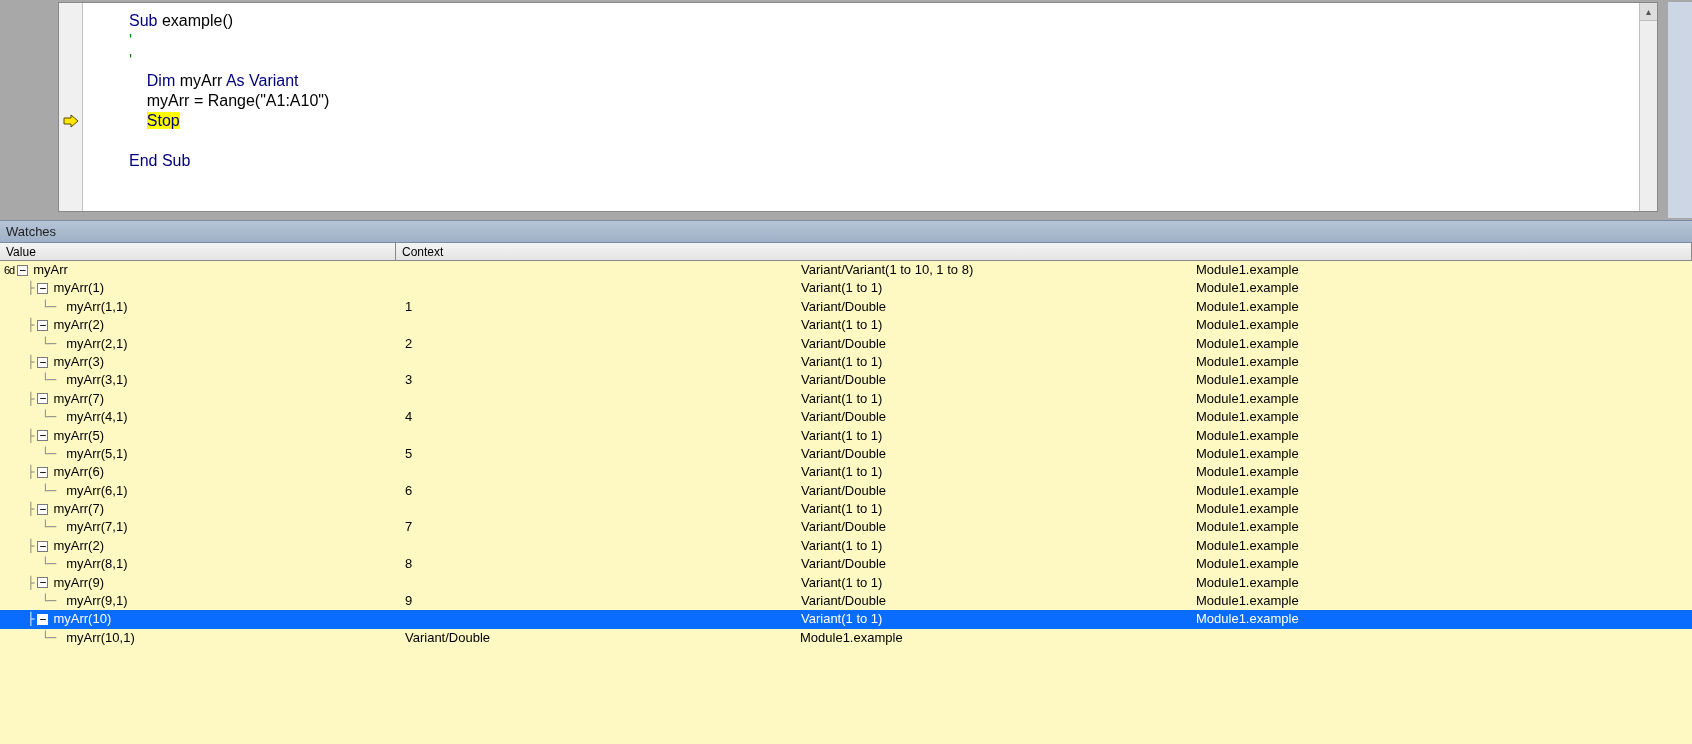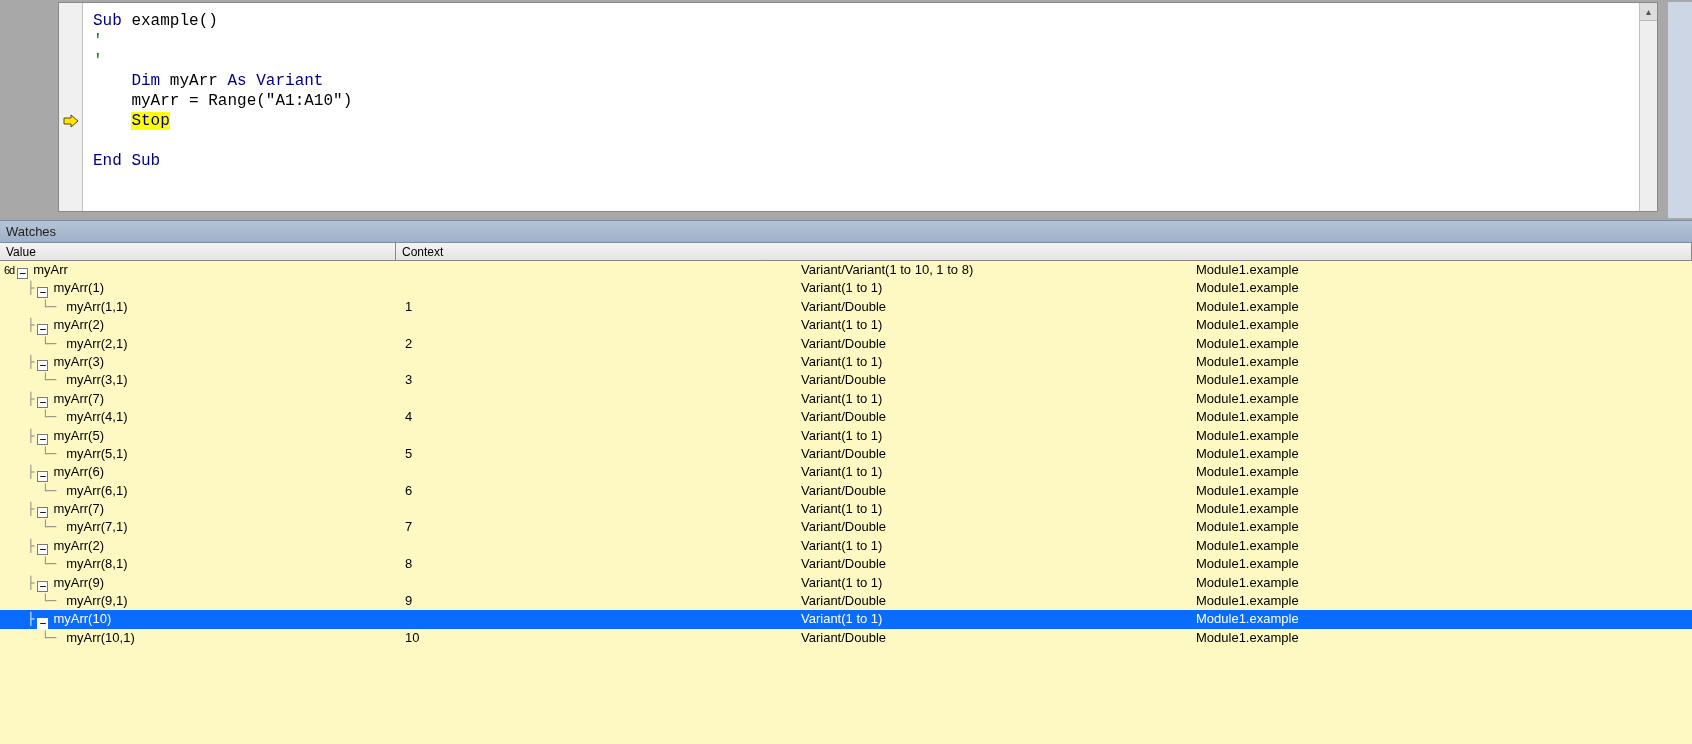--- a/index.html
+++ b/index.html
@@ -35,26 +35,27 @@
   position: absolute;
   top: 111px;
   left: 4px;
   width: 16px;
   height: 14px;
 }
 .arrow-marker svg { display: block; }
 .code-content {
   flex: 1;
   padding: 8px 10px;
-  font-family: Liberation Mono, monospace;
+  font-family: Liberation Sans, sans-serif;
   font-size: 16px;
   line-height: 20px;
   white-space: pre;
   color: #000;
   overflow: hidden;
+  margin-left: 36px;
 }
 .kw-blue { color: #00007f; }
 .kw-green { color: #007f00; }
 .hl-stop { background: #ffff00; }
 .scrollbar-v {
   width: 18px;
   background: #eee;
   border-left: 1px solid #c0c0c0;
   position: relative;
   flex-shrink: 0;
@@ -111,21 +112,21 @@
   display: flex;
   height: 18.4px;
   align-items: center;
   white-space: nowrap;
 }
 .wrow.selected {
   background: #0a6cff;
   color: #ffffff;
 }
 .wcell { overflow: hidden; }
-.wcell.expr  { width: 399px; display: flex; align-items: flex-end; }
+.wcell.expr  { width: 399px; display: flex; align-items: center; }
 .wcell.value { width: 396px; padding-left: 6px; }
 .wcell.type  { width: 395px; padding-left: 6px; }
 .wcell.ctx   { flex: 1; padding-left: 6px; }
 .indent-pad { display: inline-block; }
 .glasses {
   font-size: 11px;
   padding: 0 2px 0 4px;
   letter-spacing: -1px;
 }
 .tree-lines {
@@ -427,18 +428,17 @@
         <div class="wcell ctx">Module1.example</div>
       </div>
       <div class="wrow">
         <div class="wcell expr">
           <span class="indent-pad" style="width: 20px;"></span>
           <span class="tree-lines">   └─</span>
           <span class="indent-pad" style="width: 4px;"></span>
           <span class="indent-pad" style="width: 4px;"></span>
           <span class="expr-text">myArr(10,1)</span>
         </div>
-        <div class="wcell value">10</div>
         <div class="wcell type">Variant/Double</div>
         <div class="wcell ctx">Module1.example</div>
       </div>
     </div>
 </div>
 
 </body></html>

